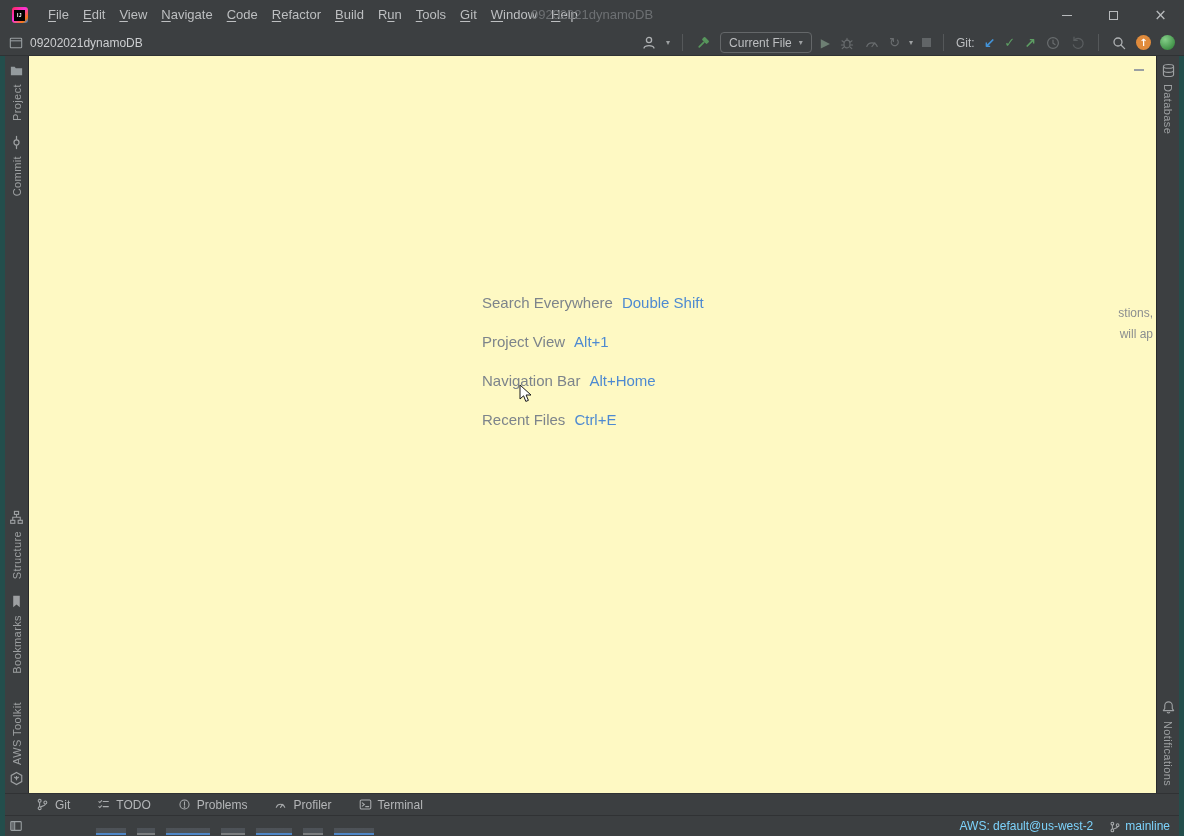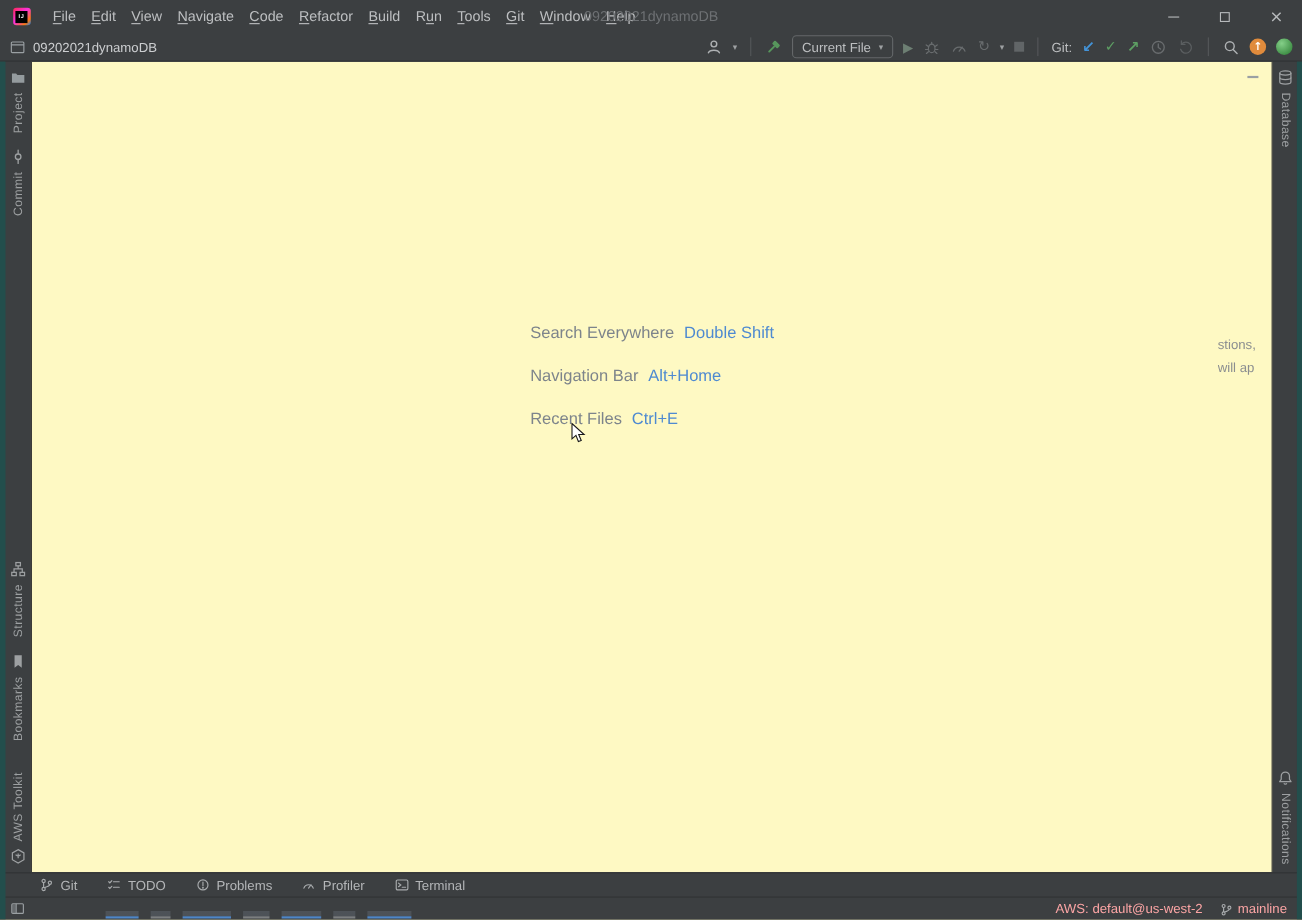--- a/index.html
+++ b/index.html
@@ -55,29 +55,29 @@
   .mt-structure{margin-top:300px}
   .mt-auto{margin-top:auto}
 
   
   .editor{position:absolute;left:28px;right:27px;top:56px;bottom:43px;background:#fef9c3;border-left:1px solid #28292b;border-right:1px solid #28292b;box-sizing:border-box}
   .hints{position:absolute;left:453px;top:238px}
   .hint-row{display:flex;align-items:baseline;gap:9px;height:39px;font-size:15px}
   .hint-label{color:#7d848b}
   .hint-key{color:#4e8ad1}
   .panel-hide{position:absolute;right:12px;top:13px;width:10px;height:2px;background:#9aa0a3}
-  .notif-frag{position:absolute;right:0;top:247px;width:46px;overflow:hidden;font-size:12px;line-height:21px;color:#8b8e90;padding-right:3px;white-space:nowrap}
+  .notif-frag{position:absolute;right:0;top:247px;width:46px;overflow:hidden;text-align:right;font-size:12px;line-height:21px;color:#8b8e90;padding-right:3px;white-space:nowrap}
   .cursor{position:absolute;left:490px;top:328px}
 
   
   .bottombar{position:absolute;left:0;right:0;bottom:21px;height:22px;box-sizing:border-box;background:#3c3f41;border-top:1px solid #303234;display:flex;align-items:center;gap:27px;padding-left:36px;z-index:10}
   .bb-item{display:flex;align-items:center;gap:6px;font-size:12px;color:#b4b6b8;cursor:default}
 
   
-  .statusbar{position:absolute;left:0;right:0;bottom:0;height:21px;box-sizing:border-box;background:#3c3f41;border-top:1px solid #303234;display:flex;align-items:center;font-size:12px;color:#fca5a5;z-index:10}
+  .statusbar{position:absolute;left:0;right:0;bottom:0;height:21px;box-sizing:border-box;background:#3c3f41;border-top:1px solid #303234;display:flex;align-items:center;font-size:12px;color:#7dd3fc;z-index:10}
   .sb-left{margin-left:9px;display:flex;align-items:center}
   .sb-right{margin-left:auto;display:flex;align-items:center;gap:16px;padding-right:14px}
   .sb-branch{display:flex;align-items:flex-end;gap:4px}
 
   
   .frag-strip{position:absolute;left:96px;bottom:1px;height:8px;display:flex;align-items:flex-end;gap:11px;z-index:45}
   .frag{height:7px;border-bottom:2px solid #4f86c6;background:linear-gradient(transparent 0 2px,rgba(138,150,168,.22) 2px)}
   .frag.gray{border-bottom-color:#7b7e80}
 </style>
 </head>
@@ -232,20 +232,24 @@
 
 <div class="editor">
   <div class="panel-hide"></div>
 
   <div class="hints">
     <div class="hint-row">
       <span class="hint-label">Search Everywhere</span>
       <span class="hint-key">Double Shift</span>
     </div>
     <div class="hint-row">
+      <span class="hint-label">Project View</span>
+      <span class="hint-key">Alt+1</span>
+    </div>
+    <div class="hint-row">
       <span class="hint-label">Navigation Bar</span>
       <span class="hint-key">Alt+Home</span>
     </div>
     <div class="hint-row">
       <span class="hint-label">Recent Files</span>
       <span class="hint-key">Ctrl+E</span>
     </div>
   </div>
 
   <div class="notif-frag">

